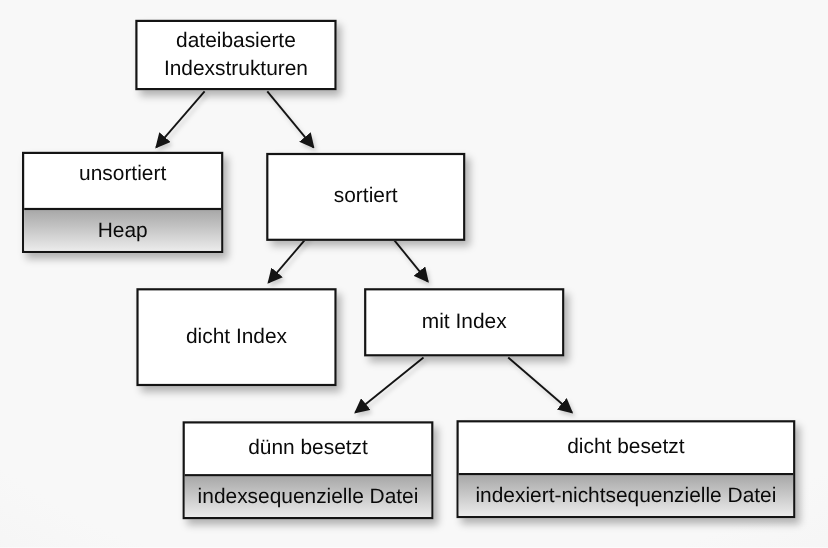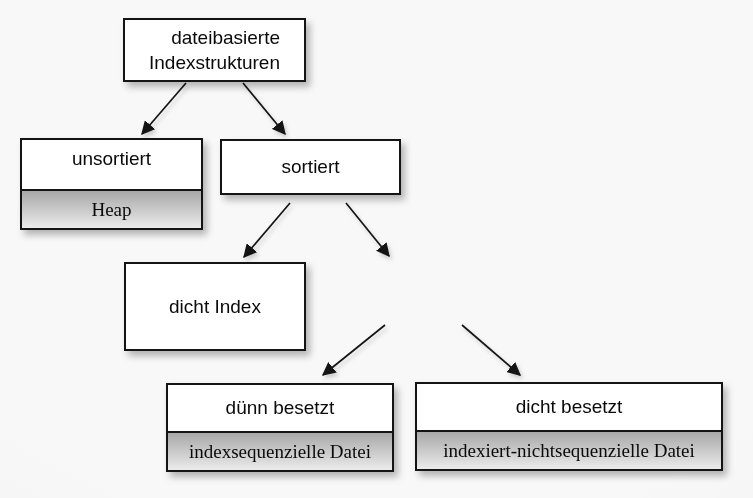--- a/index.html
+++ b/index.html
@@ -37,37 +37,36 @@
     display: flex;
     flex-direction: column;
     color: var(--text);
     font-size: 19px;
   }
   .node .label {
     flex: 1;
     display: flex;
     align-items: center;
     justify-content: center;
-    text-align: right;
+    text-align: center;
     white-space: pre-line;
     line-height: 1.32;
     padding: 0 4px;
     border-radius: 14px;
   }
   .node .sublabel {
     height: 37px;
     flex: 0 0 37px;
     border-top: 2px solid var(--node-border);
     background: linear-gradient(180deg, var(--sub-gradient-top) 0%, #c8c8c8 48%, var(--sub-gradient-bottom) 100%);
     display: flex;
     align-items: center;
     justify-content: center;
     text-align: right;
     white-space: nowrap;
-    font-family: Liberation Serif, serif;
   }
 </style>
 </head>
 <body>
 
 <div class="canvas">
 
   <svg class="edges" width="753" height="498" viewBox="0 0 753 498">
     <defs>
       <marker id="ah" viewBox="0 0 10 10" refX="9" refY="5" markerWidth="8" markerHeight="8" orient="auto">
@@ -85,28 +84,31 @@
   <div class="node" style="left:123px; top:18px; width:183px; height:64px;">
     <div class="label">dateibasierte
 Indexstrukturen</div>
   </div>
 
   <div class="node" style="left:20px; top:138px; width:183px; height:92px;gap:12px;">
     <div class="label">unsortiert</div>
     <div class="sublabel">Heap</div>
   </div>
 
-  <div class="node" style="left:220px; top:139px; width:181px; height:56px;">
+  <div class="node" style="left:242px; top:139px; width:181px; height:80px;">
     <div class="label">sortiert</div>
   </div>
 
   <div class="node" style="left:124px; top:262px; width:182px; height:89px;">
     <div class="label">dicht Index</div>
   </div>
 
+  <div class="node" style="left:331px; top:262px; width:182px; height:62px;">
+    <div class="label">mit Index</div>
+  </div>
 
   <div class="node" style="left:166px; top:383px; width:228px; height:89px;">
     <div class="label">dünn besetzt</div>
     <div class="sublabel">indexsequenzielle Datei</div>
   </div>
 
   <div class="node" style="left:415px; top:382px; width:308px; height:89px;">
     <div class="label">dicht besetzt</div>
     <div class="sublabel">indexiert-nichtsequenzielle Datei</div>
   </div>

